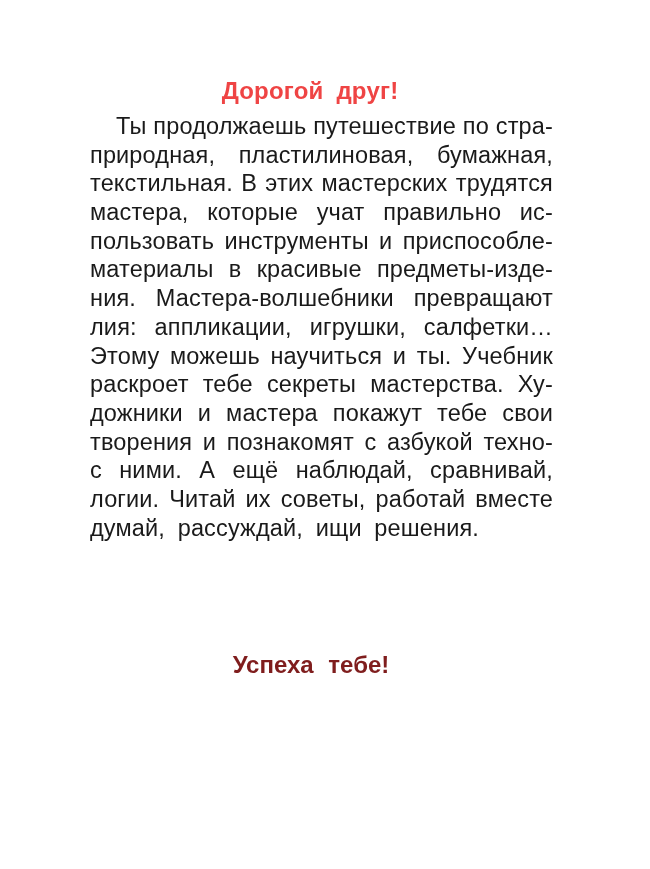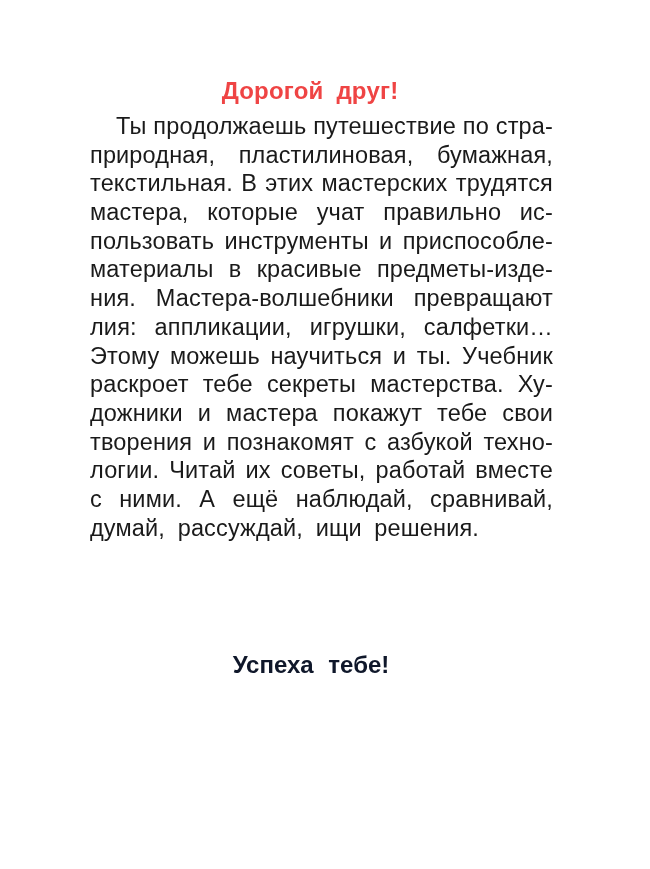--- a/index.html
+++ b/index.html
@@ -61,21 +61,21 @@
     }
     .closing {
       position: absolute;
       left: 0;
       width: 622px;
       top: 650px;
       text-align: center;
       font-weight: bold;
       font-size: 24px;
       line-height: 30px;
-      color: #0f172a;
+      color: #7f1d1d;
       word-spacing: 8px;
     }
   </style>
 </head>
 <body>
 
 <div class="page">
   <div class="title">Дорогой друг!</div>
 
   <div class="body-text">
@@ -85,20 +85,20 @@
       <span class="line">текстильная. В этих мастерских трудятся</span>
       <span class="line">мастера, которые учат правильно ис-</span>
       <span class="line">пользовать инструменты и приспособле-</span>
       <span class="line">материалы в красивые предметы-изде-</span>
       <span class="line">ния. Мастера-волшебники превращают</span>
       <span class="line">лия: аппликации, игрушки, салфетки…</span>
       <span class="line">Этому можешь научиться и ты. Учебник</span>
       <span class="line">раскроет тебе секреты мастерства. Ху-</span>
       <span class="line">дожники и мастера покажут тебе свои</span>
       <span class="line">творения и познакомят с азбукой техно-</span>
+      <span class="line">с ними. А ещё наблюдай, сравнивай,</span>
       <span class="line">логии. Читай их советы, работай вместе</span>
-      <span class="line">с ними. А ещё наблюдай, сравнивай,</span>
       <span class="line last">думай, рассуждай, ищи решения.</span>
     </div>
   </div>
 
   <div class="closing">Успеха тебе!</div>
 </div>
 
 </body></html>

